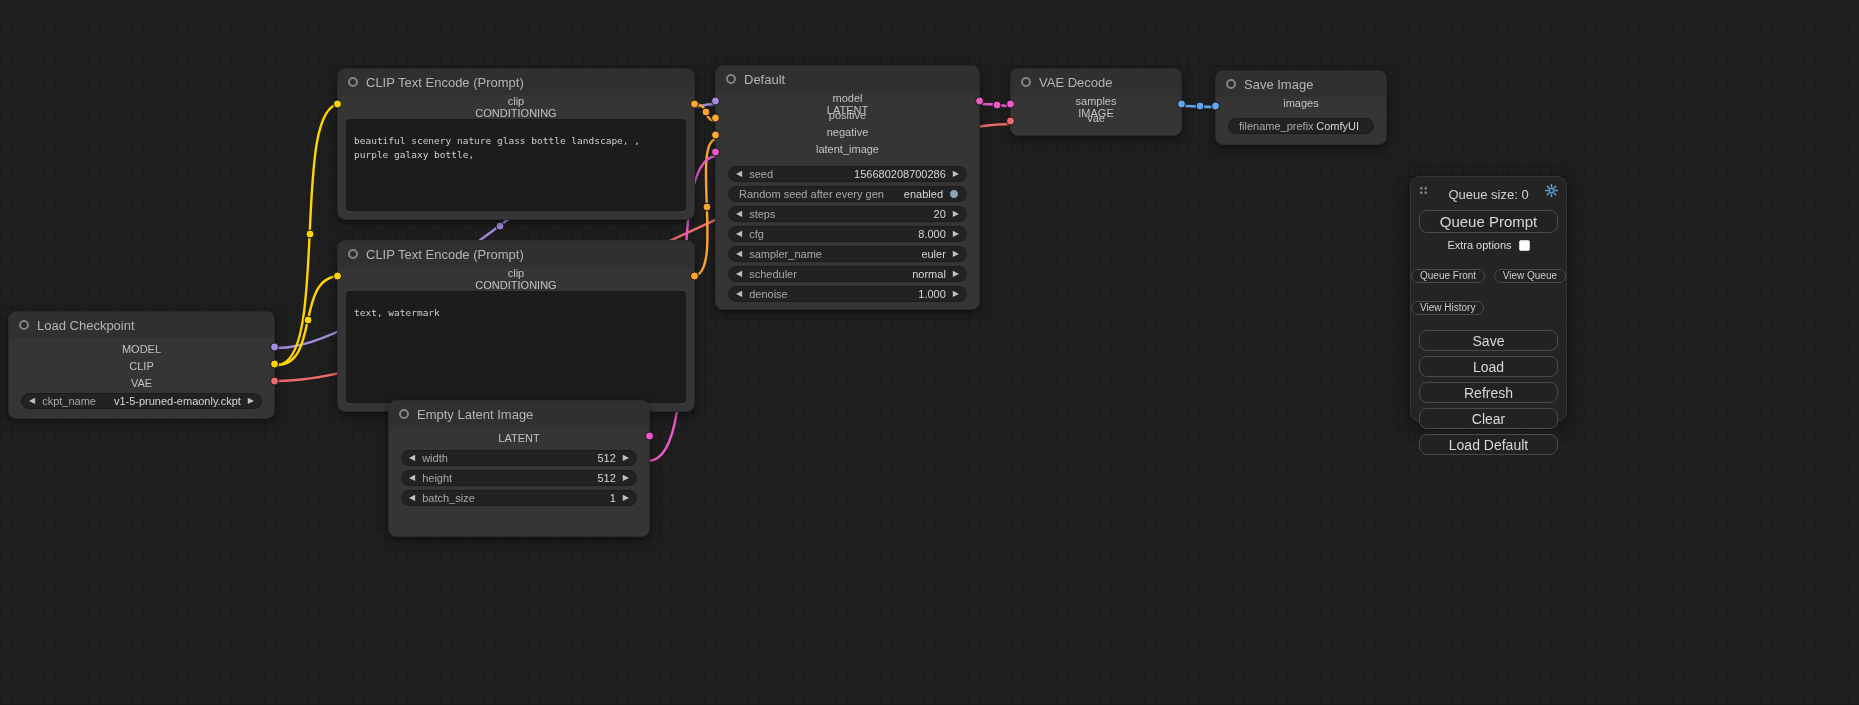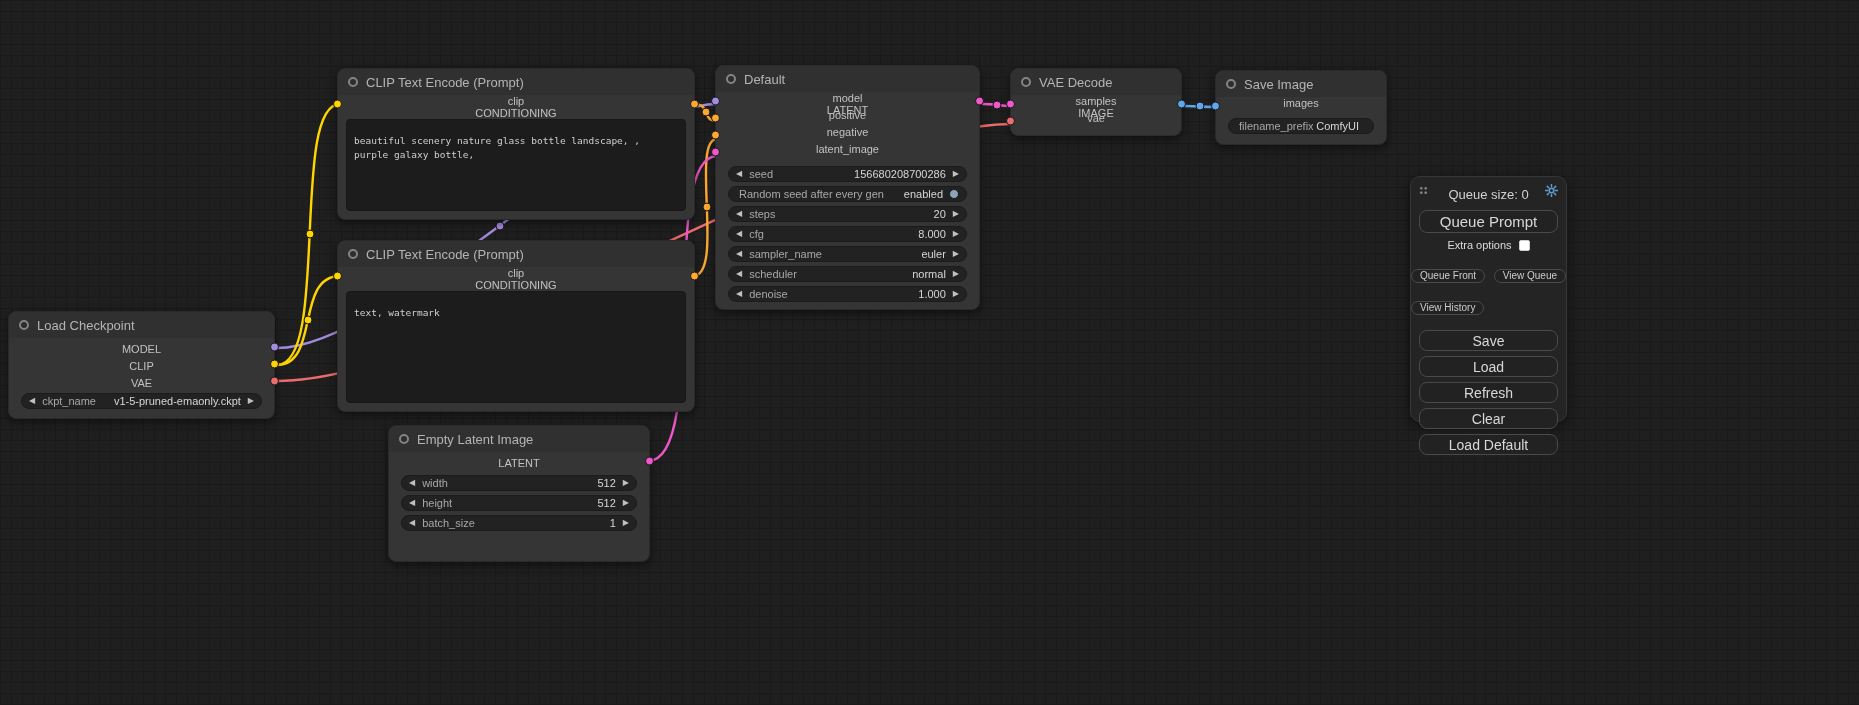--- a/index.html
+++ b/index.html
@@ -156,21 +156,21 @@
   </div>
   <div class="slot-row both">
     <span class="in-dot" style="background-color: rgb(255, 213, 0);"></span>
     <span>clip</span>
     <span>CONDITIONING</span>
     <span class="out-dot" style="background-color: rgb(255, 169, 49);"></span>
   </div>
   <div class="textarea">text, watermark</div>
 </div>
 
-<div class="node" style="left:388px;top:425px;width:262px;height:137px;">
+<div class="node" style="left:388px;top:400px;width:262px;height:137px;">
   <div class="node-title">
     <span class="title-dot"></span>
     <span>Empty Latent Image</span>
   </div>
   <div class="slot-row out-only">
     <span>LATENT</span>
     <span class="out-dot" style="background-color: rgb(238, 88, 200);"></span>
   </div>
   <div class="widgets">
     <div class="widget">

